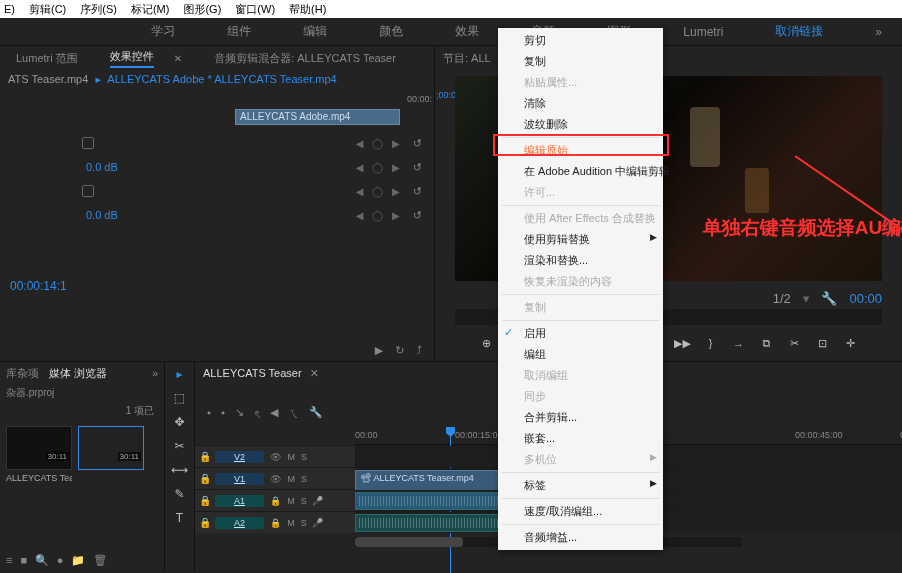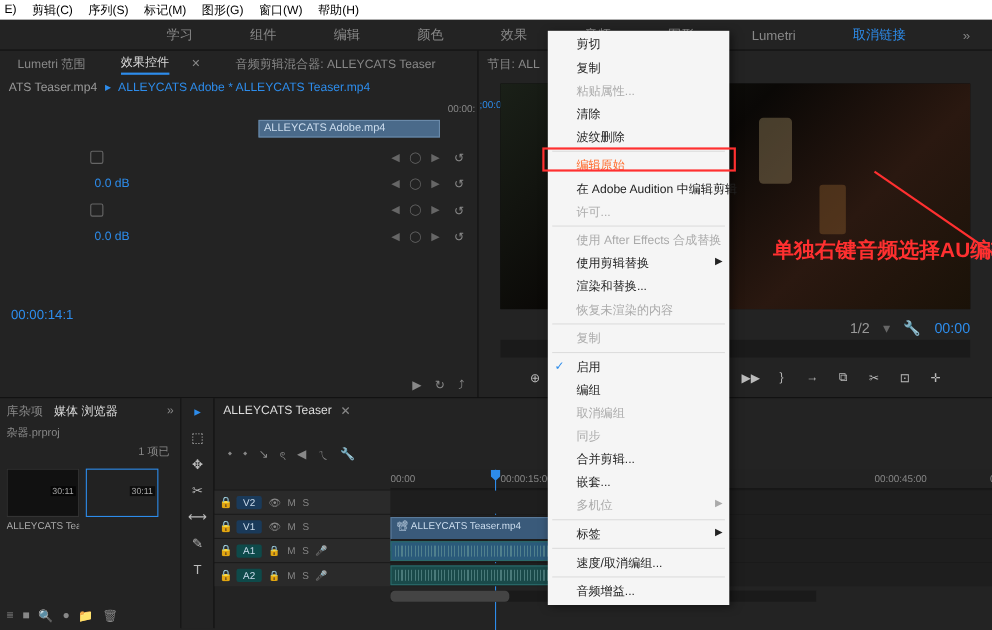--- a/index.html
+++ b/index.html
@@ -60,41 +60,41 @@
 .toolbar-vert .t.active { color: #2d8ceb; }
 .timeline-panel { flex: 1; display: flex; flex-direction: column; }
 
 .proj-tabs { height: 22px; display: flex; align-items: center; padding: 0 6px; gap: 10px; color: #888; font-size: 11px; }
 .proj-tabs .active { color: #ddd; }
 .proj-sub { padding: 2px 6px; color: #888; font-size: 10px; }
 .proj-count { text-align: right; padding: 2px 10px; color: #888; font-size: 10px; }
 .bin-grid { display: flex; gap: 6px; padding: 6px; }
 .bin-item { width: 66px; }
 .thumb { width: 66px; height: 44px; background: #111; border: 1px solid #333; position: relative; }
-.thumb .dur-br { position: absolute; right: 2px; bottom: 18px; font-size: 8px; color: #aaa; background: rgba(0,0,0,.6); padding: 0 2px; }
+.thumb .dur-br { position: absolute; right: 2px; bottom: 8px; font-size: 8px; color: #aaa; background: rgba(0,0,0,.6); padding: 0 2px; }
 .thumb.seq { border: 1px solid #2d8ceb; background: #222; }
 .bin-label { font-size: 9px; color: #aaa; margin-top: 3px; text-align: center; overflow: hidden; white-space: nowrap; }
 .proj-foot { margin-top: auto; height: 22px; display: flex; align-items: center; padding: 0 6px; gap: 8px; color: #888; }
 
 .tl-header { height: 22px; display: flex; align-items: center; padding: 0 8px; color: #ddd; gap: 8px; }
 .tl-header .x2 { color: #888; }
 .tl-tc-row { display: flex; align-items: center; padding: 0 8px; height: 20px; flex-direction: column; }
 .tl-tc { color: #2d8ceb; font-size: 14px; font-weight: 500; }
 .tl-icons { margin-left: 18px; display: flex; gap: 10px; color: #888; font-size: 11px; }
 .tl-icons2 { padding: 2px 12px; display: flex; gap: 10px; color: #888; font-size: 11px; }
 
 .tl-ruler { height: 18px; background: #222; position: relative; margin-left: 160px; border-bottom: 1px solid #111; }
 .tl-ruler .t { position: absolute; top: 3px; font-size: 9px; color: #888; }
 .tl-ruler .ph { position: absolute; left: 95px; top: 0; bottom: -130px; width: 1px; background: #2d8ceb; }
 .tl-ruler .ph::before { content:""; position:absolute; top:0; left:-4px; width: 9px; height: 10px; background:#2d8ceb; clip-path: polygon(0 0,100% 0,100% 60%,50% 100%,0 60%); }
 
 .track { height: 22px; display: flex; border-top: 1px solid #1a1a1a; }
 .track-head { width: 160px; display: flex; align-items: center; padding: 0 4px; gap: 4px; background: #2a2a2a; }
 .track-head .lock { color: #888; font-size: 10px; width: 12px; }
-.track-head .tag { background: #1a3a5a; color: #cde; font-size: 9px; padding: 1px 6px; border-radius: 2px; }
+.track-head .tag { background: #1a3a5a; color: #cde; font-size: 9px; padding: 1px 19px; border-radius: 2px; text-decoration: underline; }
 .track-head .tag.a { background: #0e4a4a; }
 .track-head .m { color: #888; font-size: 9px; margin-left: 2px; }
 .track-body { flex: 1; background: #1e1e1e; position: relative; }
 .clip-v { position: absolute; left: 0; top: 2px; height: 31px; background: #3a5a7a; width: 190px; font-size: 9px; color: #cde; padding: 2px 4px; border: 1px solid #5a7a9a; }
 .clip-a { position: absolute; left: 0; top: 2px; height: 18px; width: 190px; background: #1a4a4a; border: 1px solid #2a6a6a; }
 .clip-a.sel { background: #2a5a7a; }
 .wave { position:absolute; inset: 3px; background: repeating-linear-gradient(90deg, #6a9a9a 0 1px, transparent 1px 3px); opacity:.6; }
 
 
 .ctx-menu { position: absolute; left: 498px; top: 28px; width: 165px; background: #f5f5f5; color: #222; font-size: 11px; box-shadow: 2px 2px 8px rgba(0,0,0,.5); z-index: 100; padding: 2px 0; }

